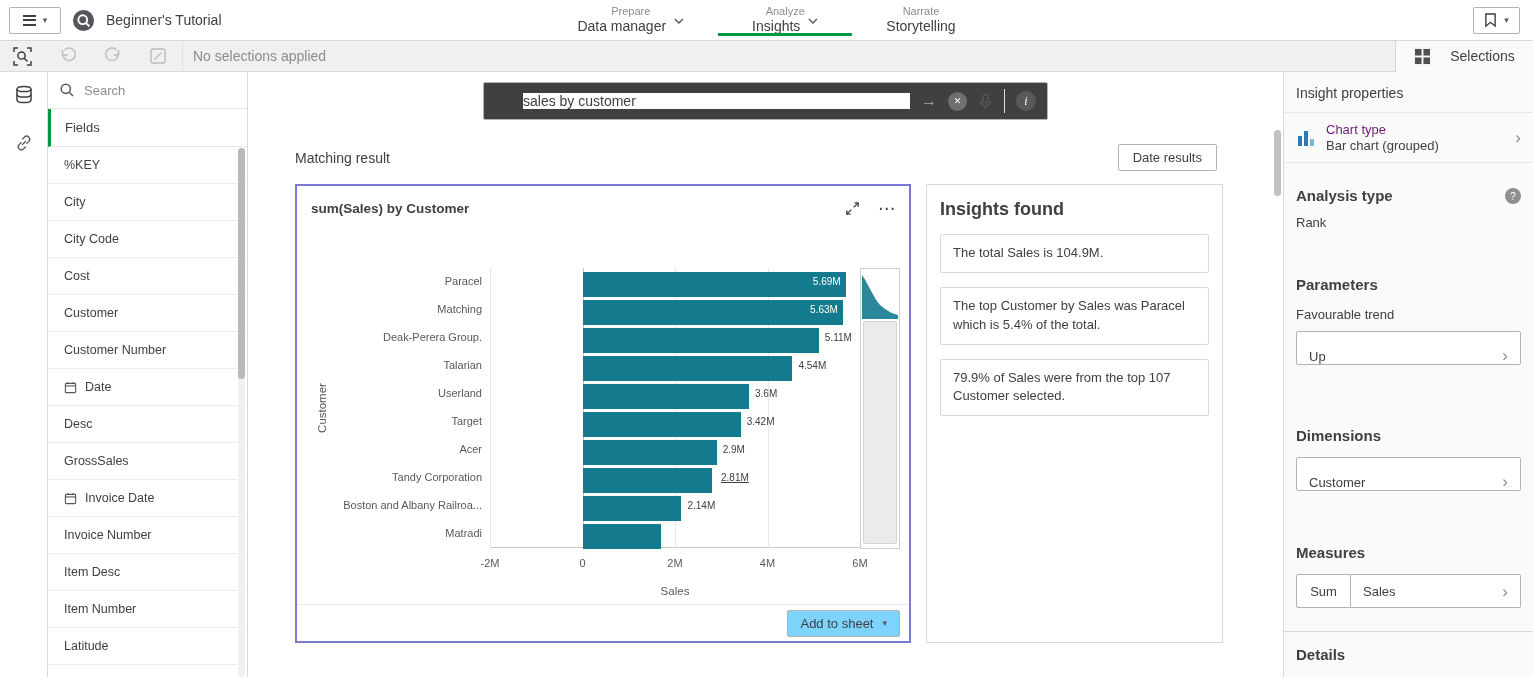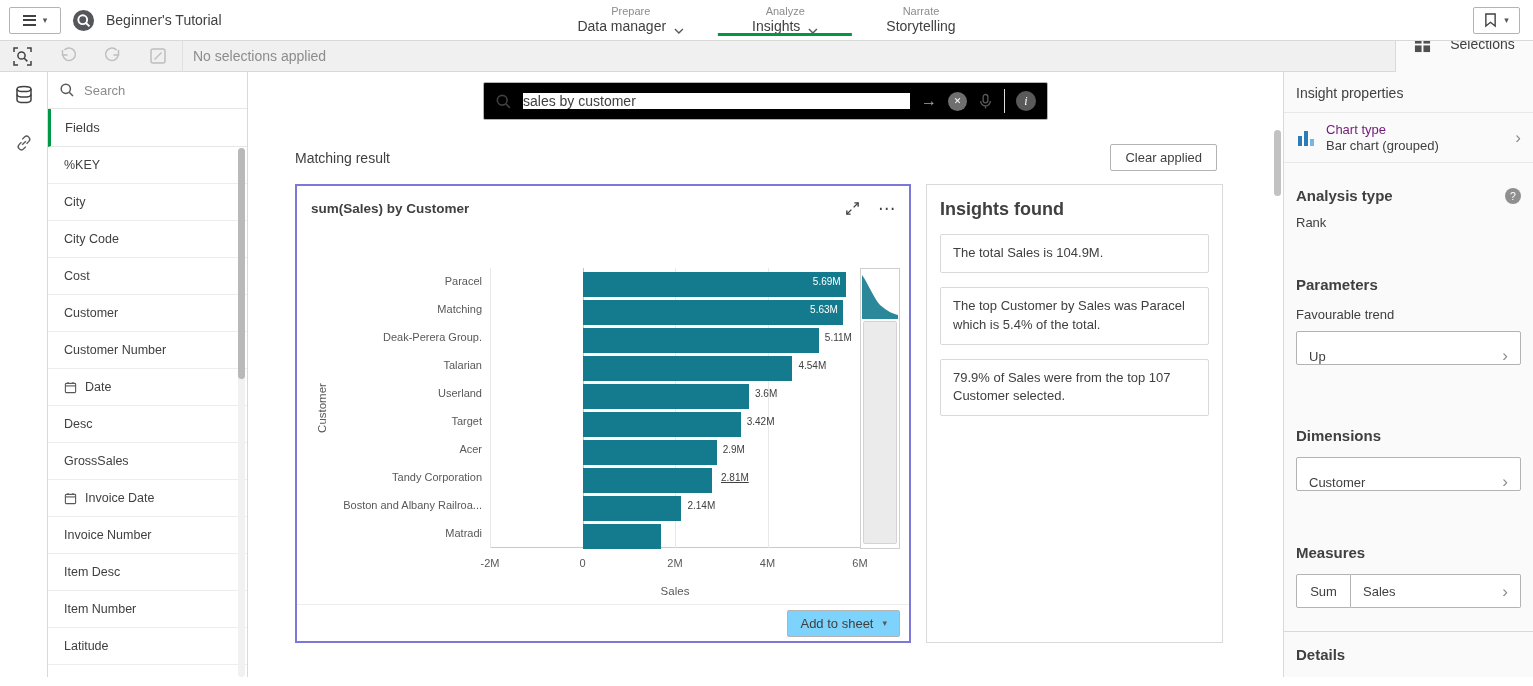--- a/index.html
+++ b/index.html
@@ -13,48 +13,48 @@
 .topbar-left{display:flex;align-items:center;gap:11px;padding-left:9px}
 .hamburger-btn{width:52px;height:27px;border:1px solid #b3b3b3;border-radius:2px;background:#fff;display:flex;align-items:center;justify-content:center;gap:7px}
 .burger{display:flex;flex-direction:column;gap:2.5px}
 .burger i{width:13px;height:2px;background:#404040}
 .caret{font-size:9px;color:#595959;line-height:1}
 .app-title{font-size:14px;color:var(--txt)}
 .topbar-nav{position:absolute;left:50%;top:0;transform:translateX(-50%);display:flex;height:35px}
 .nav-item{padding:5px 34px 0;display:flex;flex-direction:column;align-items:center;position:relative;cursor:pointer}
 .nav-item.active::after{content:"";position:absolute;left:0;right:0;bottom:-1px;height:3px;background:var(--green)}
 .nav-section{font-size:11px;color:var(--muted)}
-.nav-label-row{display:flex;align-items:flex-end;gap:8px;margin-top:1px}
+.nav-label-row{display:flex;align-items:flex-start;gap:8px;margin-top:1px}
 .nav-label{font-size:14px;color:var(--txt)}
 .topbar-right{margin-left:auto;padding-right:13px}
 .bookmark-btn{width:47px;height:27px;border:1px solid #b3b3b3;border-radius:2px;background:#fff;display:flex;align-items:center;justify-content:center;gap:7px}
 
 .toolbar{height:31px;background:#f0f0f0;border-bottom:1px solid var(--border);display:flex;align-items:center}
 .tb-btn{width:45px;height:40px;display:flex;align-items:center;justify-content:center;background:none;border:none}
 .tb-btn.disabled{opacity:.5;cursor:default}
 .tb-sep{width:1px;height:40px;background:#e0e0e0;margin-left:2px}
 .tb-status{margin-left:10px;font-size:14px;color:var(--muted)}
-.tb-selections{margin-left:auto;height:40px;width:138px;background:#fafafa;border:none;border-left:1px solid var(--border);display:flex;justify-content:center;gap:19px;font-size:14px;color:var(--txt)}
+.tb-selections{margin-left:auto;height:40px;width:138px;background:#fafafa;border:none;border-left:1px solid var(--border);display:flex;align-items:center;justify-content:center;gap:19px;font-size:14px;color:var(--txt)}
 
 .bodywrap{display:flex;height:605px}
 .rail{width:48px;border-right:1px solid var(--border);background:#fff;display:flex;flex-direction:column;align-items:center;padding-top:12px;gap:27px}
 .rail-btn{background:none;border:none;display:flex}
 
 .fields-panel{width:200px;border-right:1px solid var(--border);background:#fff;position:relative;overflow:hidden}
 .fp-search{height:37px;display:flex;align-items:center;gap:9px;padding:0 11px;border-bottom:1px solid #e6e6e6}
 .fp-search input{border:none;outline:none;flex:1;font-size:13px;color:var(--txt);font-family:inherit;background:transparent}
 .fp-search input::placeholder{color:#8c8c8c}
 .fp-tab{height:38px;display:flex;align-items:center;padding-left:14px;border-bottom:1px solid #e6e6e6;border-left:3px solid var(--green);font-size:13px;color:var(--txt);cursor:pointer}
 .fp-item{height:37px;display:flex;align-items:center;gap:8px;padding-left:16px;border-bottom:1px solid #ededed;font-size:12.5px;color:var(--txt);cursor:pointer}
 .fp-scroll-track{position:absolute;top:76px;right:2px;width:7px;bottom:0;background:#f1f1f1;border-radius:4px}
 .fp-scroll-thumb{position:absolute;top:0;width:7px;height:231px;background:#b9b9b9;border-radius:4px}
 
 .main{flex:1;background:#fff;position:relative;overflow:hidden}
 .search-wrap{display:flex;justify-content:center;padding-top:10px}
-.searchbar{width:565px;height:38px;border:1px solid #b3b3b3;border-radius:2px;background:#000000;display:flex;align-items:center;gap:11px;padding:0 11px}
+.searchbar{width:565px;height:38px;border:1px solid #b3b3b3;border-radius:2px;background:#404040;display:flex;align-items:center;gap:11px;padding:0 11px}
 .searchbar input{flex:1;border:none;outline:none;font-size:14px;color:var(--txt);font-family:inherit}
 .sb-arrow{font-size:16px;color:#a8a8a8;background:none;border:none}
 .sb-x{width:19px;height:19px;border-radius:50%;background:#6f6f6f;color:#fff;font-size:9px;display:flex;align-items:center;justify-content:center;border:none}
 .sb-sep{width:1px;height:24px;background:#dcdcdc}
 .sb-info{width:20px;height:20px;border-radius:50%;background:#595959;color:#fff;font-size:12px;display:flex;align-items:center;justify-content:center;border:none;font-style:italic;font-family:"Liberation Serif",serif}
 .sb-micbtn{background:none;border:none;display:flex}
 .result-head{display:flex;align-items:center;justify-content:space-between;padding:24px 66px 0 47px}
 .result-title{font-size:14px;color:var(--txt)}
 .clear-btn{height:27px;padding:0 14px;border:1px solid #b3b3b3;border-radius:2px;background:#fff;font-size:13px;color:var(--txt)}
 .content-row{display:flex;gap:15px;padding:13px 0 0 47px;align-items:flex-start}
@@ -340,21 +340,21 @@
               </svg>
           </span>
         </button>
         <div class="sb-sep"></div>
         <button class="sb-info">i</button>
       </div>
     </div>
 
     <div class="result-head">
       <span class="result-title">Matching result</span>
-      <button class="clear-btn">Clear applied</button>
+      <button class="clear-btn">Date results</button>
     </div>
 
     <div class="content-row">
 
       <div class="chart-card">
         <div class="cc-header">
           <span class="cc-title">sum(Sales) by Customer</span>
           <button class="cc-iconbtn">
             <span>
               <svg width="15" height="15" viewBox="0 0 16 16" fill="none" stroke="#404040" stroke-width="1.5">

